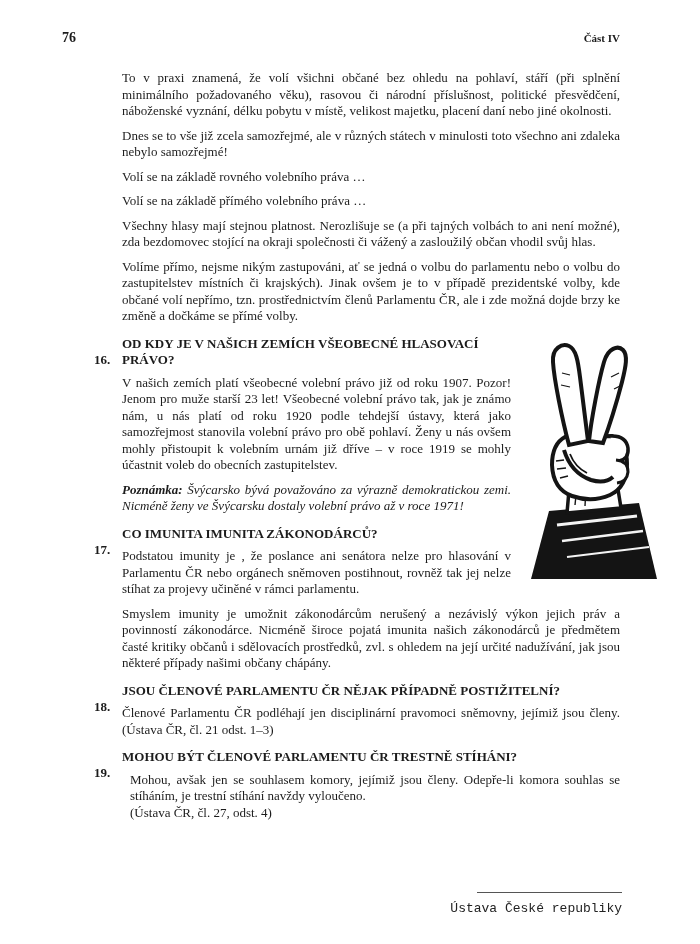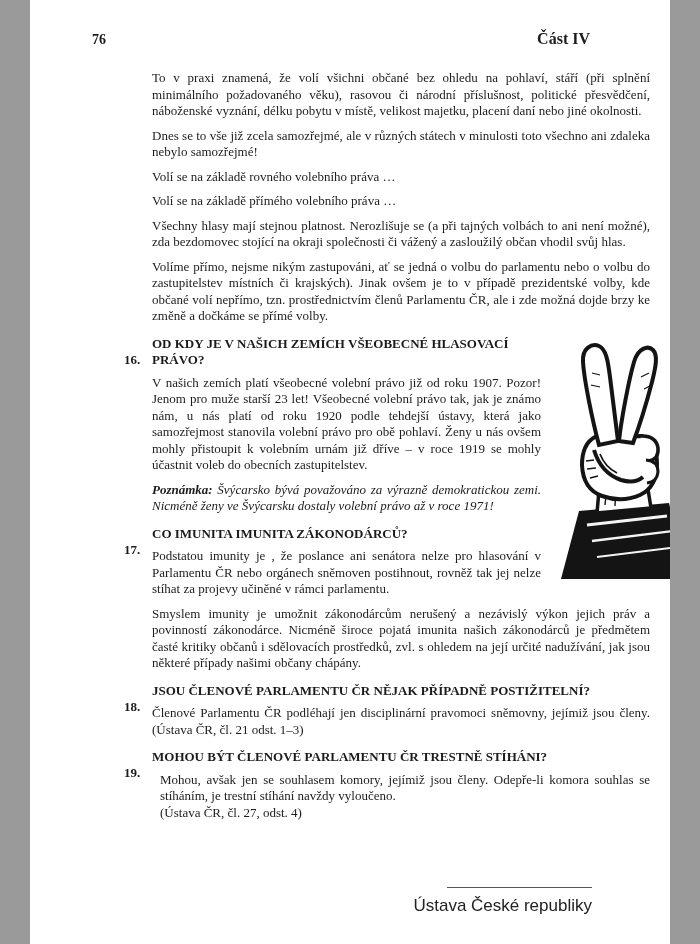--- a/index.html
+++ b/index.html
@@ -1,30 +1,30 @@
 <!DOCTYPE html>
 <html><head>
 <meta charset="utf-8">
 <style>
   html,body{margin:0;padding:0;background:#9a9a9a;}
   .page{
     position:relative;
-    width:640px;height:944px;
+    width:700px;height:944px;
     margin:0 auto;
     background:#ffffff;
     overflow:hidden;
     color:#1c1c1c;
     font-family:"Liberation Serif", serif;
   }
   .page-header{
     position:absolute;top:30px;left:62px;right:80px;
     display:flex;justify-content:space-between;align-items:baseline;
     font-size:14px;font-weight:bold;
   }
-  .section-label{font-weight:bold;font-size:16px;font-family:Liberation Serif, serif;}
+  .section-label{font-weight:bold;font-size:11px;font-family:Liberation Serif, serif;}
   .content{
     position:absolute;top:70px;left:122px;width:498px;
     font-size:13px;line-height:16.5px;text-align:justify;
   }
   .body-p{margin:0 0 8px 0;}
   .tight-p{margin:0 0 8px 8px;}
   .heading{
     position:relative;
     font-size:13px;font-weight:bold;
     margin:11px 0 6px 0;
@@ -37,21 +37,21 @@
     float:right;
     width:145px;height:248px;
     margin:0 -48px 4px 12px;
     padding:0;
   }
   .fig svg{display:block;width:100%;height:100%;}
   .page-footer{
     position:absolute;right:78px;bottom:28px;text-align:right;
   }
   .footer-rule{width:145px;height:1px;background:#555;margin:0 0 8px auto;}
-  .footer-text{font-size:17px;color:#222;font-family:Liberation Sans, sans-serif;}
+  .footer-text{font-size:13px;color:#222;font-family:Liberation Mono, monospace;}
 </style>
 </head>
 <body>
 
 <div class="page">
 
   <header class="page-header">
     <span class="page-num">76</span>
     <span class="section-label">Část IV</span>
   </header>

